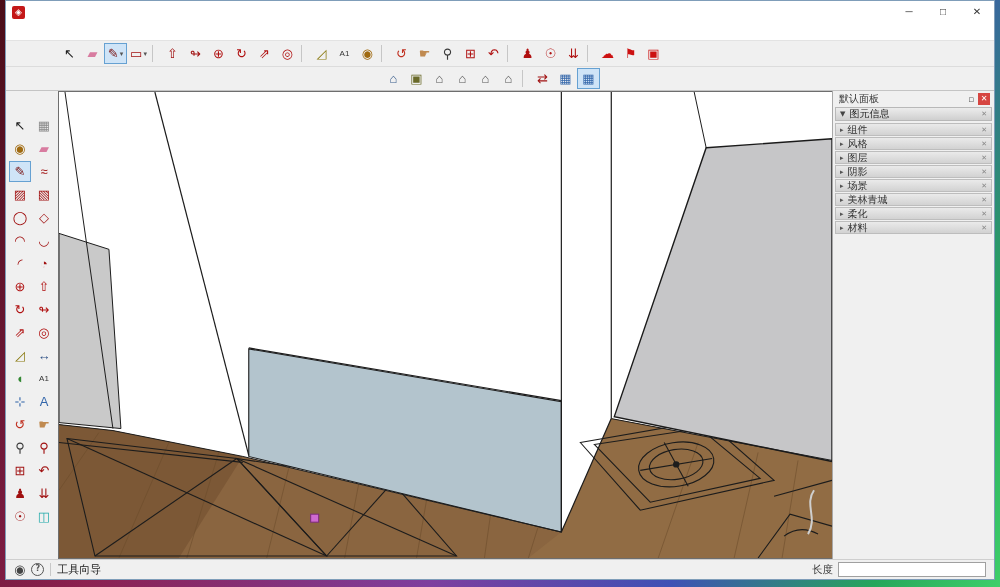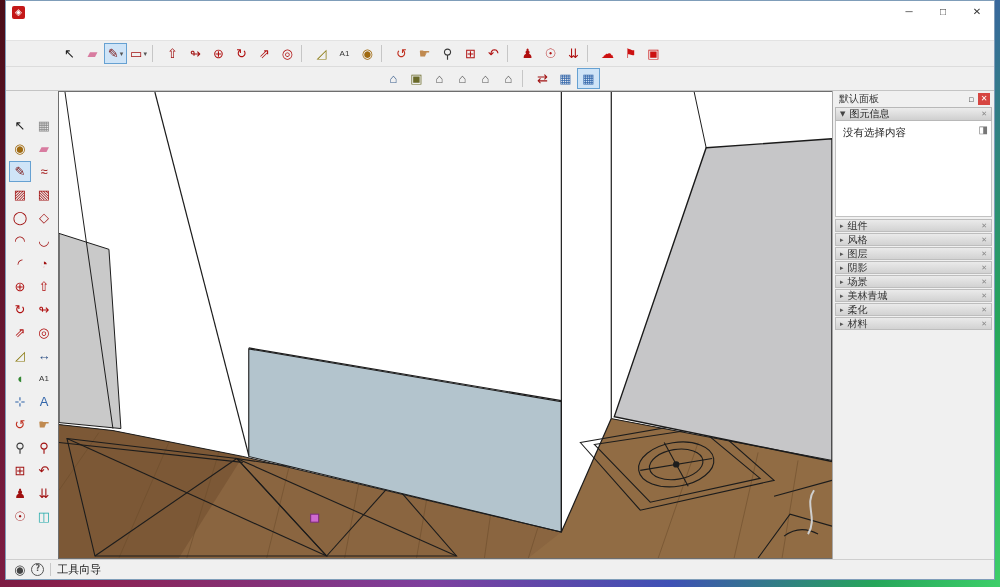--- a/index.html
+++ b/index.html
@@ -388,24 +388,20 @@
         <div class="rp-title">
           <span class="lbl">默认面板</span>
           <span class="rp-pin">▫</span>
           <button class="rp-close">✕</button>
         </div>
         <div class="rp-head">
           <span class="arrow">▼</span>
           <span>图元信息</span>
           <button class="x">✕</button>
         </div>
-        <div class="entity-body">
-          <span>没有选择内容</span>
-          <button class="entity-details-btn">◨</button>
-        </div>
         <div class="rp-sections">
 
         <div class="rp-bar">
               <span class="arrow">▸</span>
               <span>组件</span>
               <button class="x">✕</button>
             </div>
             <div class="rp-bar">
               <span class="arrow">▸</span>
               <span>风格</span>
@@ -443,16 +439,20 @@
             </div>
           </div>
       </div>
     </div>
 
     <div class="statusbar">
       <span class="sb-geo">◉</span>
       <span class="sb-help">?</span>
       <span class="sb-sep"></span>
       <span class="sb-hint">工具向导</span>
+      <span class="sb-right">
+        <span class="sb-mlabel">长度</span>
+        <input class="vcb" value="" style="">
+      </span>
     </div>
 
   </div>
 </div>
 
 </body></html>

